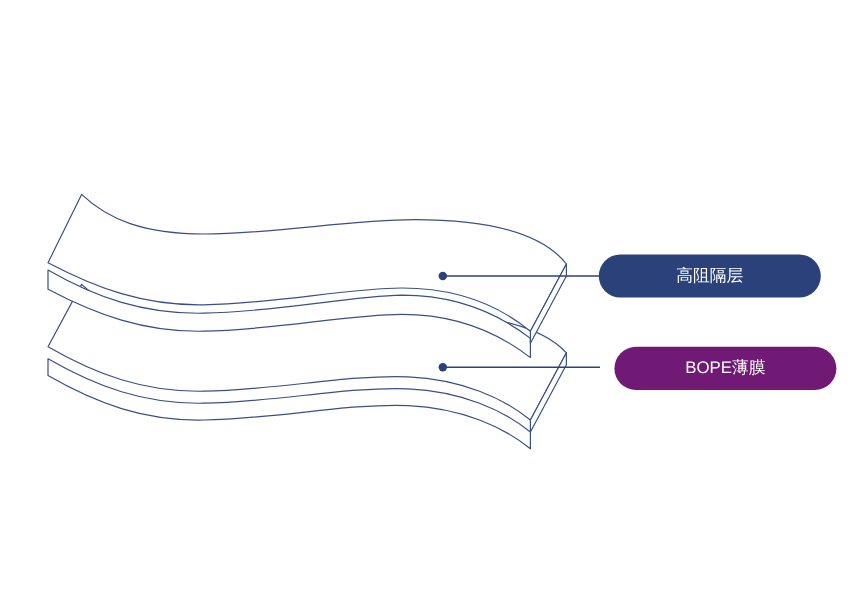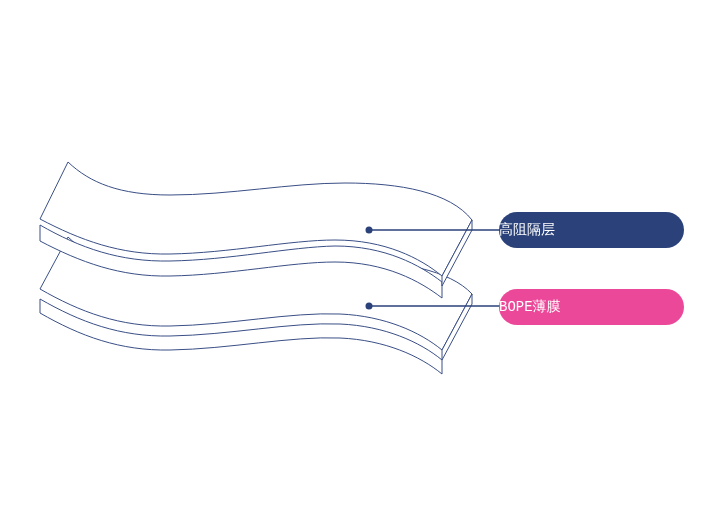--- a/index.html
+++ b/index.html
@@ -7,21 +7,22 @@
     #diagram { position: absolute; left: 0; top: 0; width: 712px; height: 505px; }
     .badge {
       position: absolute;
       width: 185px;
       height: 36px;
       border-radius: 18px;
       color: #ffffff;
       font-size: 14px;
       display: flex;
       align-items: center;
-      font-family: Liberation Mono, monospace;
+      justify-content: center;
+      font-family: Liberation Sans, sans-serif;
     }
   </style>
 </head>
 <body>
 
 <svg id="diagram" viewBox="0 0 712 505" xmlns="http://www.w3.org/2000/svg">
   <g fill="#ffffff" stroke="#3a4f86" stroke-width="1" stroke-linejoin="round">
 
     <g>
       <path d="M40,299 C80,322 120,337 170,336 C230,335 290,322 340,324 C385,326 420,342 442,360 L442,374 C420,356 385,340 340,338 C290,336 230,349 170,350 C120,351 80,336 40,313 Z"></path>
@@ -41,15 +42,15 @@
     <circle cx="369" cy="230" r="3.5" stroke="none"></circle>
     <line x1="369" y1="306" x2="500" y2="306"></line>
     <circle cx="369" cy="306" r="3.5" stroke="none"></circle>
   </g>
 </svg>
 
 <div class="badge" style="left:499px; top:212px; background:#2a417a;">
   <span>高阻隔层</span>
 </div>
 
-<div class="badge" style="left:499px; top:289px; background:#ec4899;">
+<div class="badge" style="left:512px; top:289px; background:#701a75;">
   <span>BOPE薄膜</span>
 </div>
 
 </body></html>

